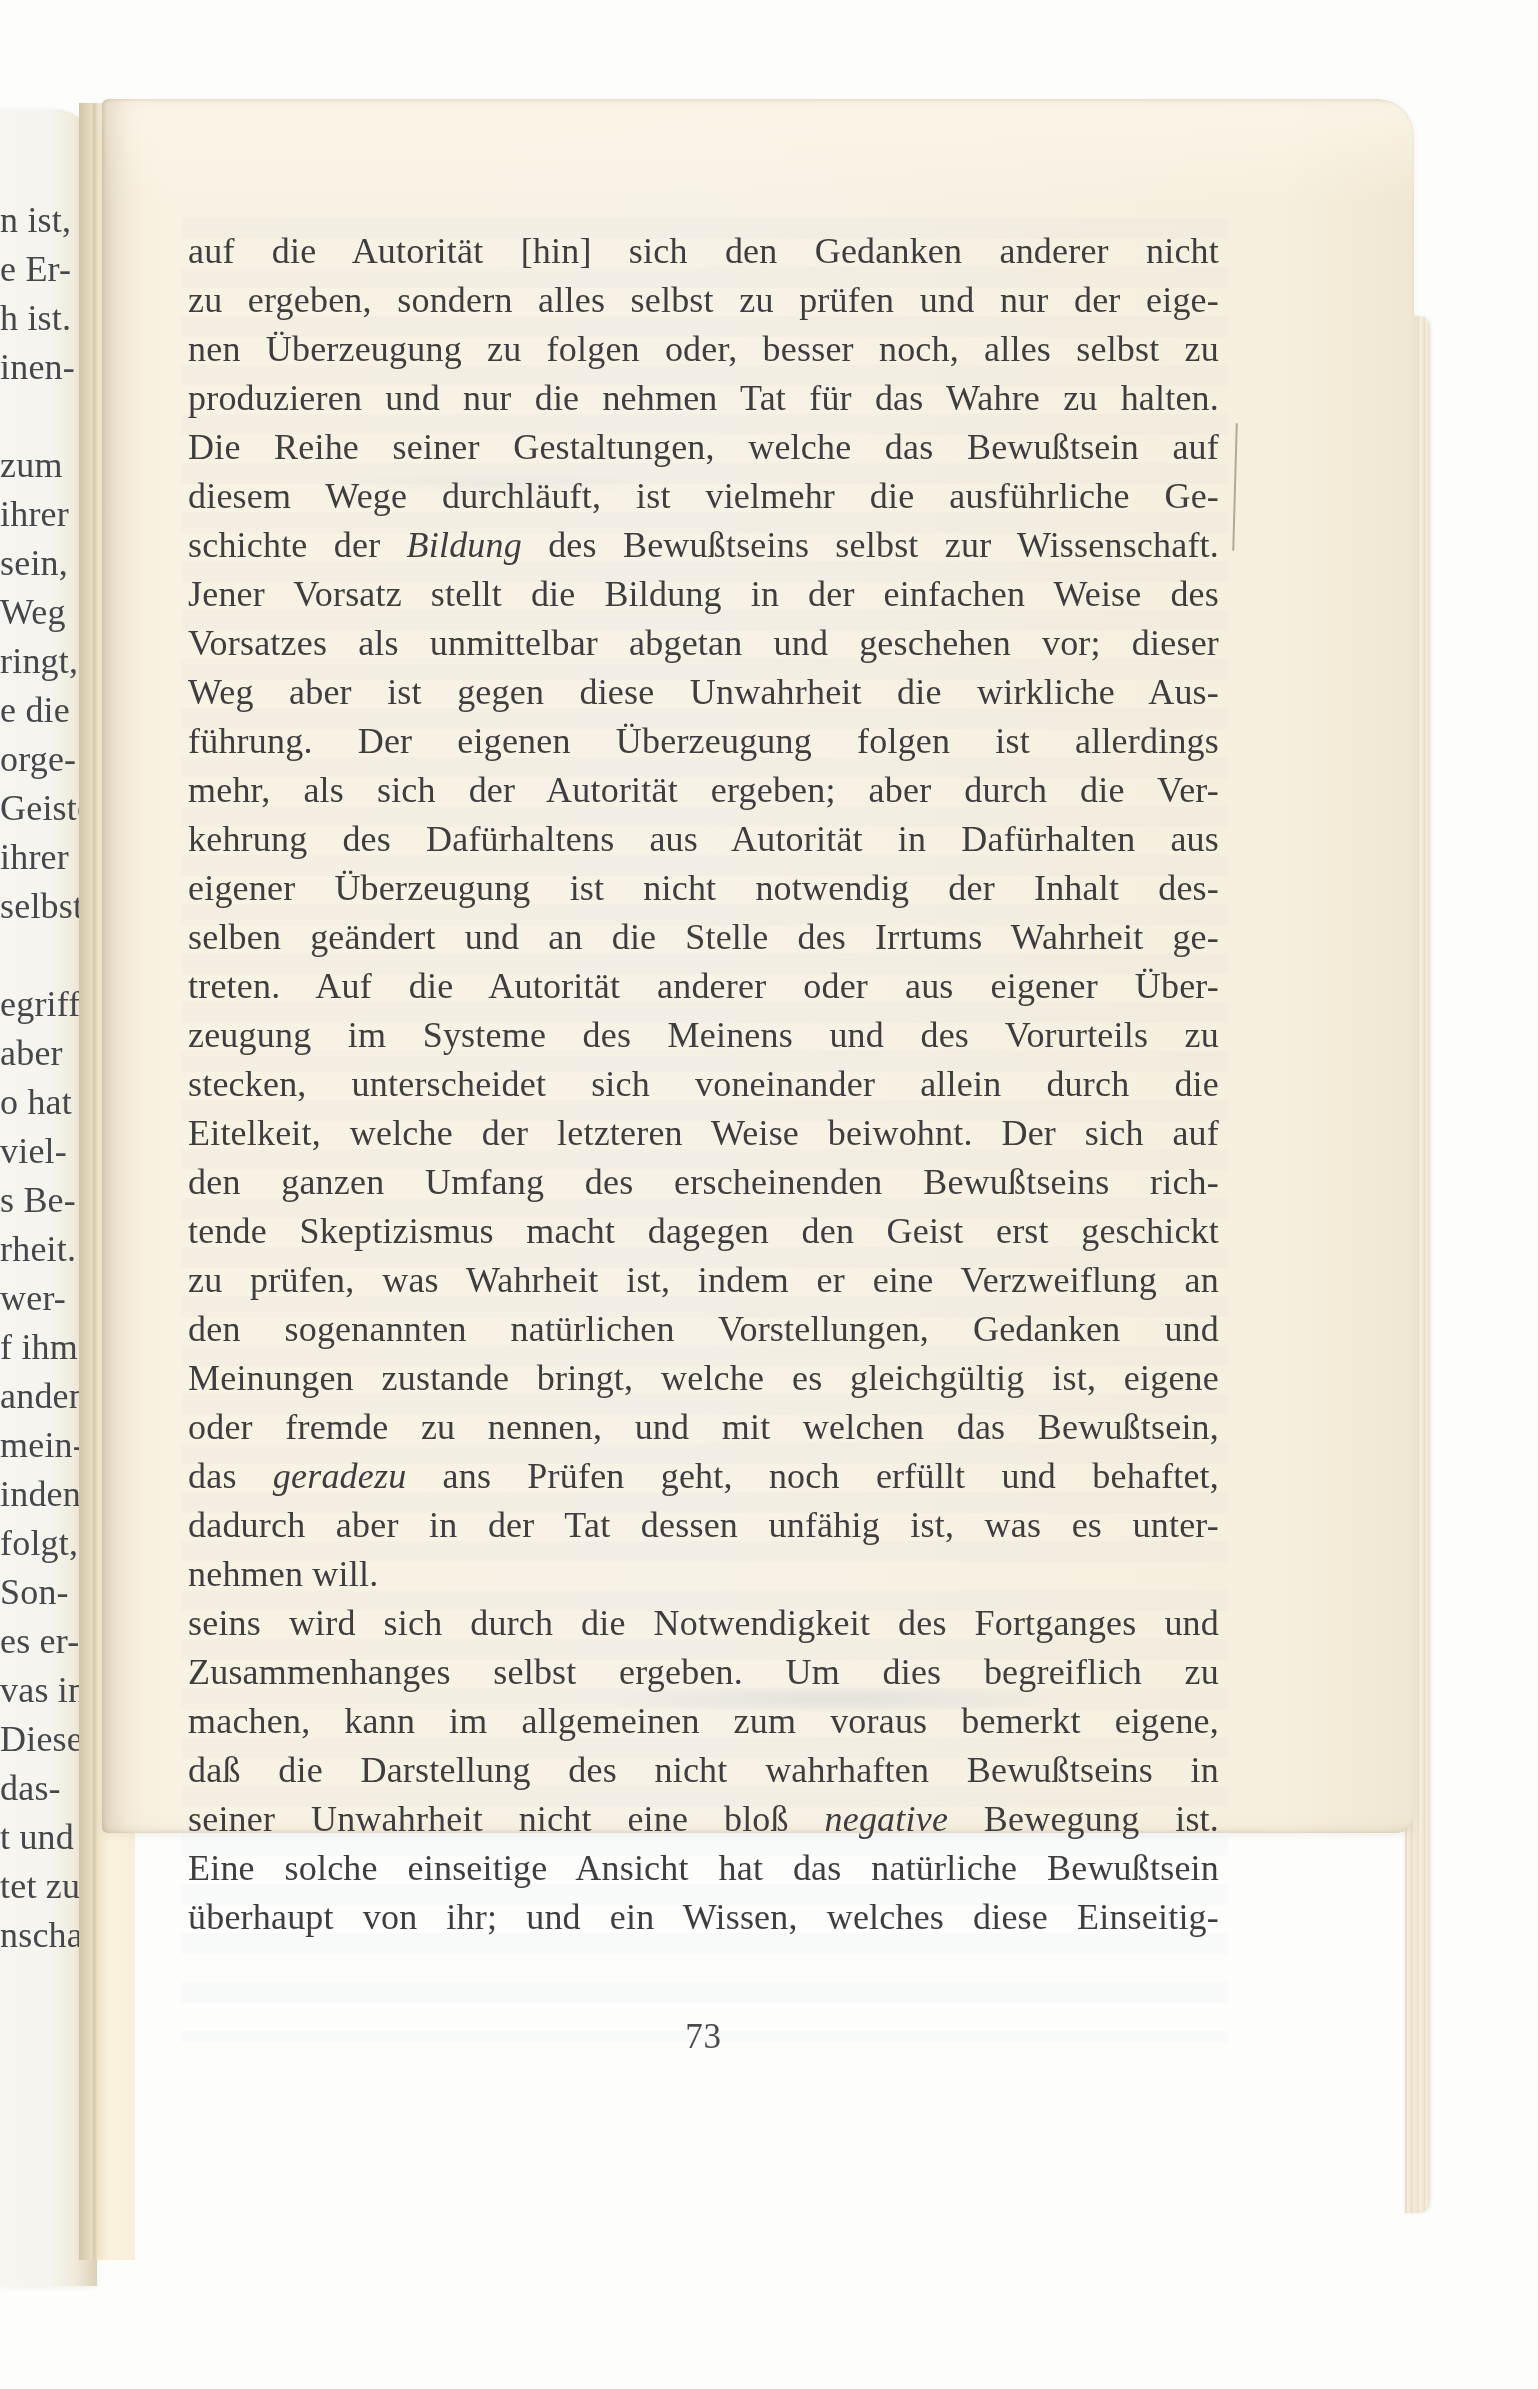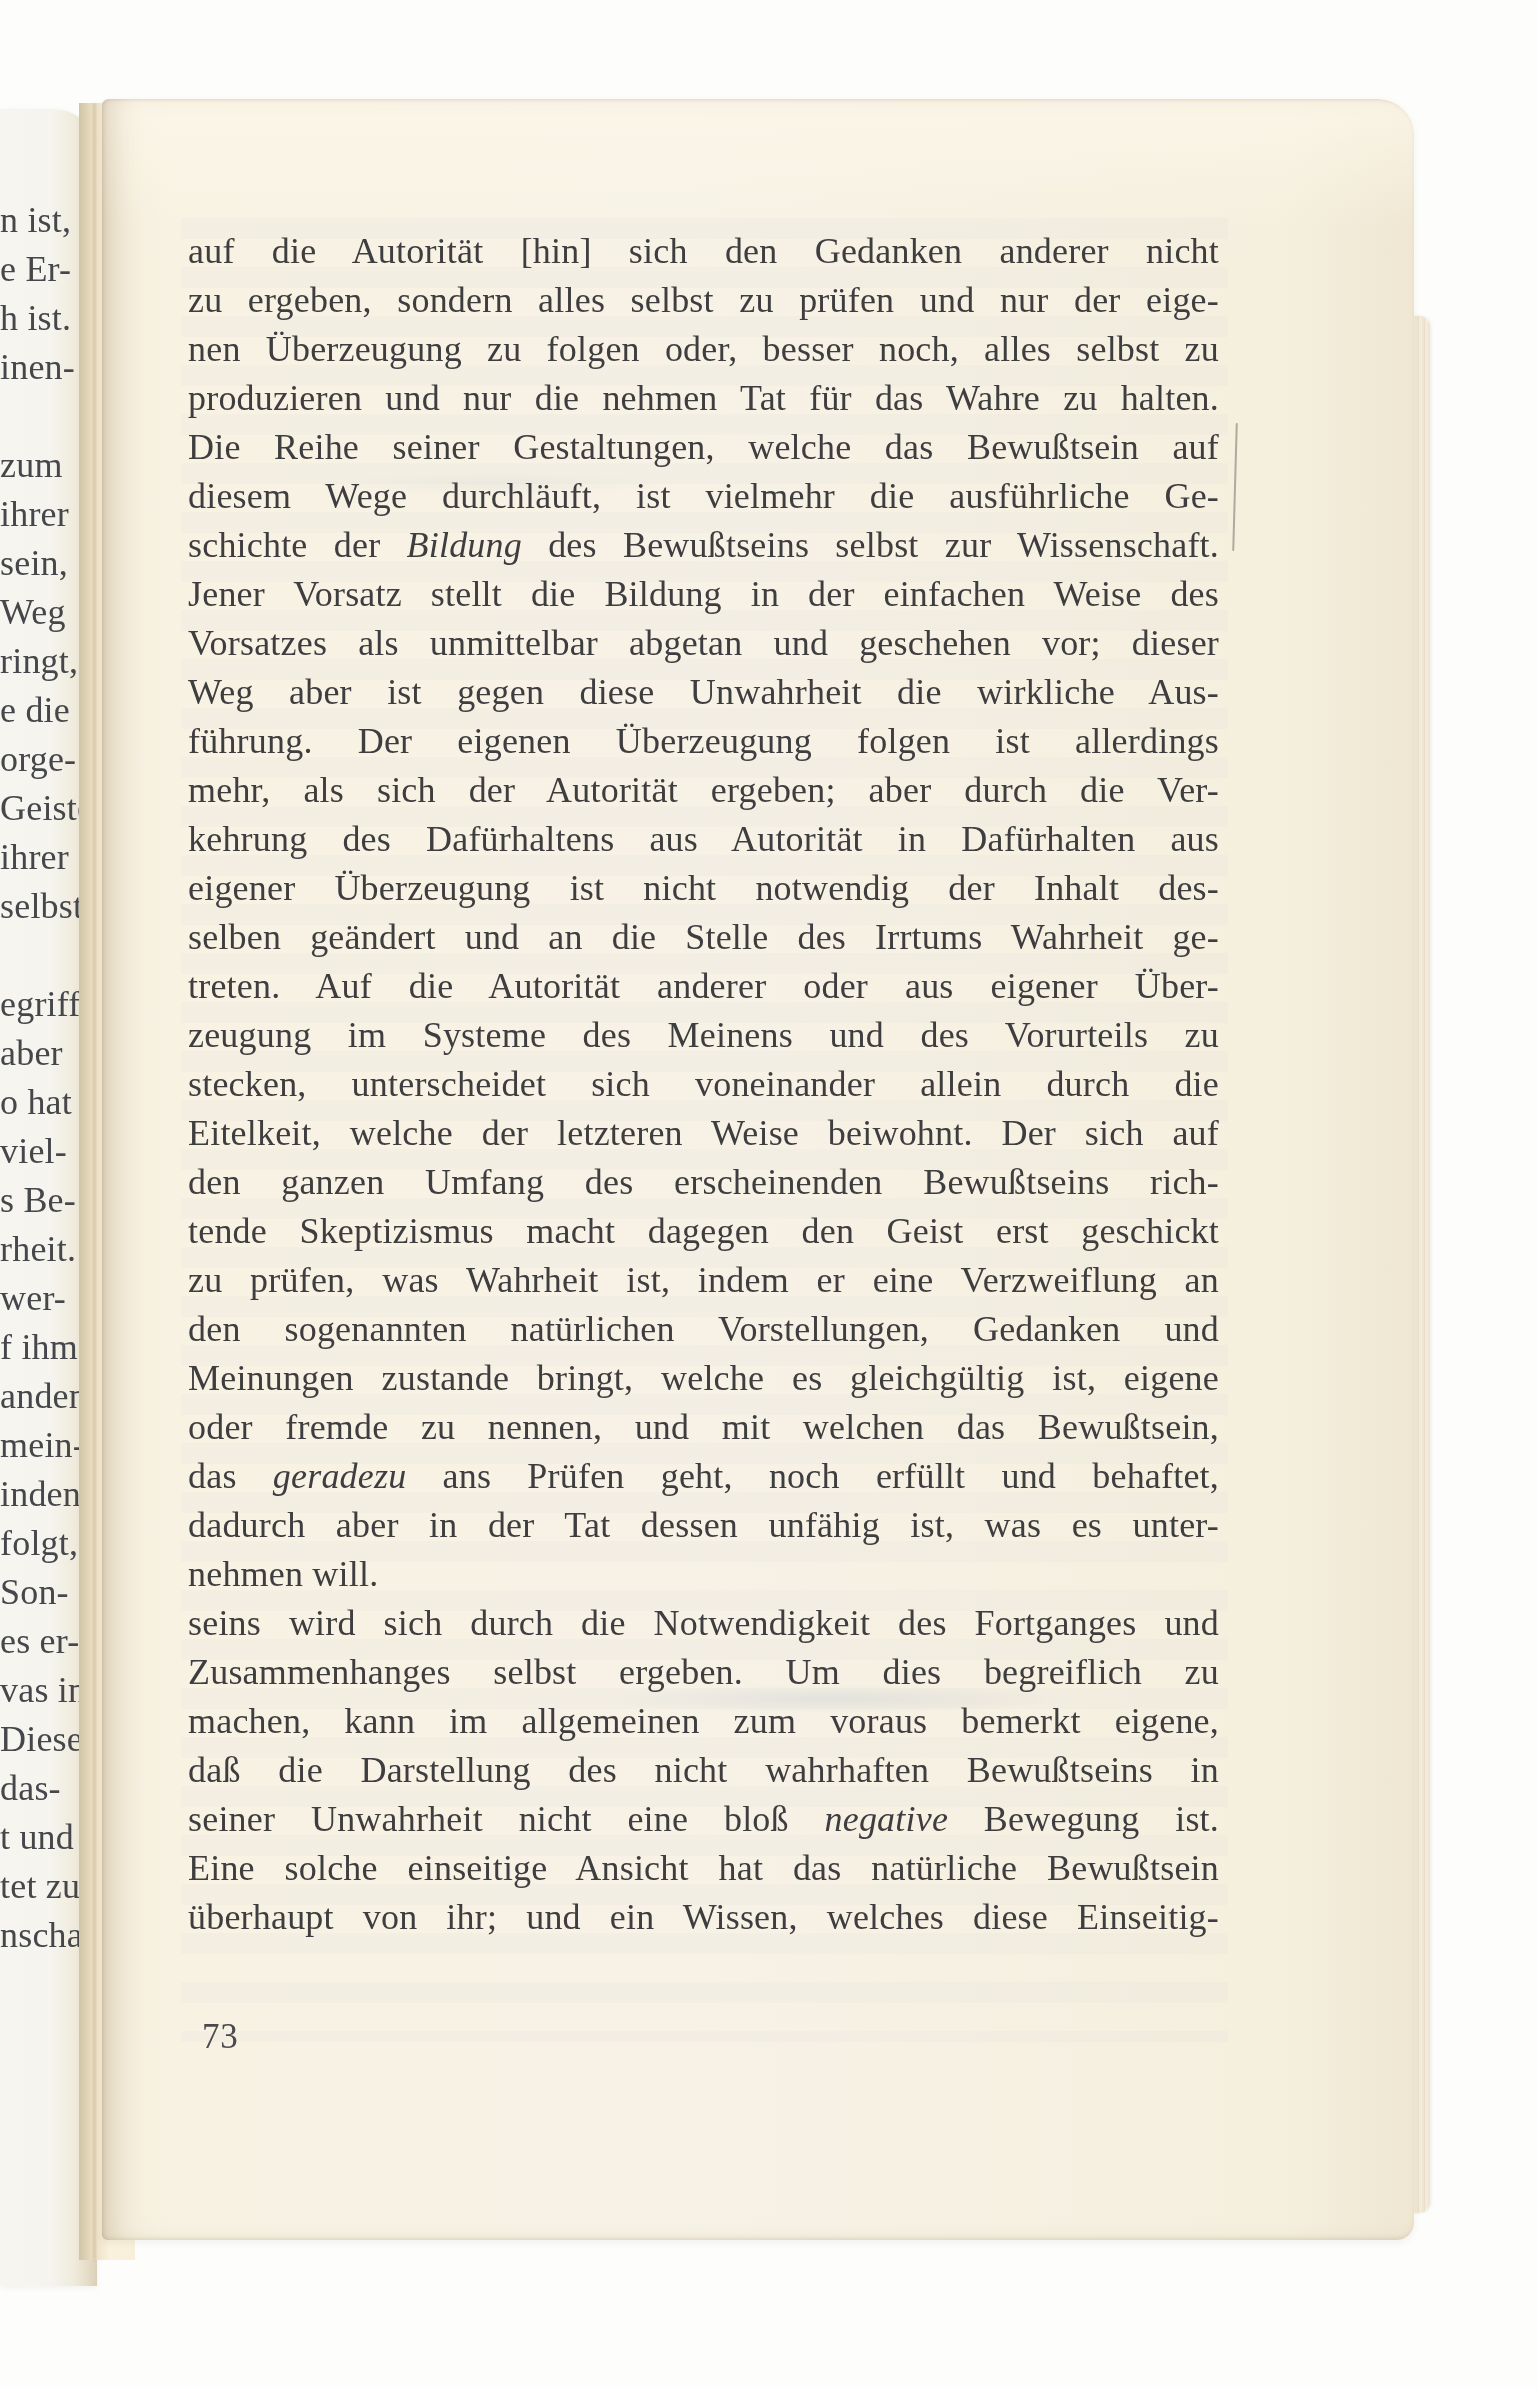--- a/index.html
+++ b/index.html
@@ -29,21 +29,21 @@
     position:absolute;left:79px;top:103px;width:56px;height:2157px;
     background:linear-gradient(90deg,#cfc3a8 0%,#e9dcc1 22%,#fbf2dd 55%,#f8efdb 100%);
   }
   .gutter:after{
     content:"";position:absolute;left:14.3px;top:0;bottom:0;width:2.4px;
     background:rgba(120,95,55,.18);filter:blur(0.8px);
   }
 
   
   .right-page{
-    position:absolute;left:102px;top:99px;width:1312px;height:2141px;
+    position:absolute;left:102px;top:99px;width:1312px;height:1734px;
     border-radius:6.3px 36px 17.4px 4.8px;
     background:
       linear-gradient(180deg,rgba(252,246,233,.9) 0%,rgba(252,246,233,0) 6%),
       linear-gradient(90deg,#f4ecd9 0%,#f8f2e3 5%,#f7f2e6 45%,#f5efde 90%,#efe7d2 100%);
     box-shadow:
       inset 22px 0 28.5px -12.7px rgba(140,110,70,.26),
       inset 3.2px 0 4.8px -1.6px rgba(120,90,50,.16),
       inset 0 -3.2px 6.3px -3.2px rgba(150,130,90,.22),
       inset 0 2.4px 4px -2.4px rgba(150,130,90,.18),
       0 2.4px 8px rgba(0,0,0,.05);
@@ -63,22 +63,22 @@
   .text-block{
     position:absolute;left:86px;top:128px;width:1031px;
     font-size:36px;color:#3e3d3f;letter-spacing:0.2px;
   }
   .line{height:49px;line-height:49px;white-space:nowrap;}
   .line.j{white-space:normal;text-align:justify;text-align-last:justify;}
   .seg{}
   .seg.it{font-style:italic;}
 
   .page-number{
-    position:absolute;left:100px;top:1918px;width:1031px;
-    font-size:35px;color:#4a4a4e;letter-spacing:0.8px;
+    position:absolute;left:86px;top:1918px;width:1031px;
+    text-align:center;font-size:35px;color:#4a4a4e;letter-spacing:0.8px;
   }
 
   .pencil{
     position:absolute;left:1132px;top:324px;width:2.4px;height:128px;
     background:#97938b;border-radius:2.4px;opacity:.75;
     transform:rotate(1.6deg);
   }
 
   
   .fore-edge{

